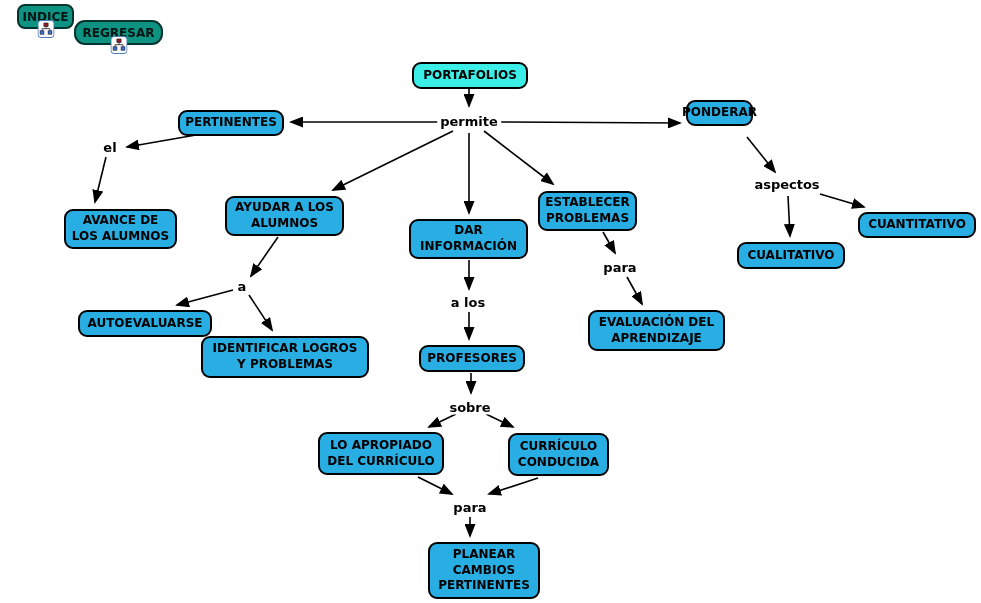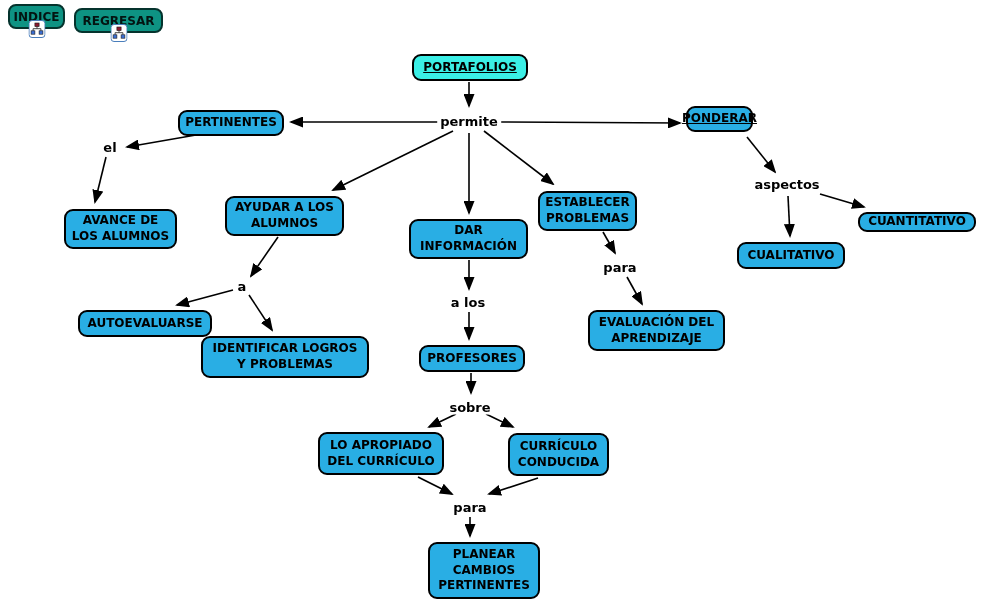--- a/index.html
+++ b/index.html
@@ -91,32 +91,32 @@
       <line x1="627" y1="277" x2="642" y2="304" stroke="#000000" stroke-width="1.6" marker-end="url(#arrow)"></line>
       <line x1="471" y1="373" x2="471" y2="393" stroke="#000000" stroke-width="1.6" marker-end="url(#arrow)"></line>
       <line x1="456" y1="414" x2="429" y2="427" stroke="#000000" stroke-width="1.6" marker-end="url(#arrow)"></line>
       <line x1="486" y1="414" x2="513" y2="427" stroke="#000000" stroke-width="1.6" marker-end="url(#arrow)"></line>
       <line x1="418" y1="477" x2="452" y2="494" stroke="#000000" stroke-width="1.6" marker-end="url(#arrow)"></line>
       <line x1="538" y1="478" x2="489" y2="494" stroke="#000000" stroke-width="1.6" marker-end="url(#arrow)"></line>
       <line x1="470" y1="517" x2="470" y2="536" stroke="#000000" stroke-width="1.6" marker-end="url(#arrow)"></line>
     </svg>
 
   <div id="nodes">
-      <div class="node root" style="left: 412px; top: 54px; width: 116px; height: 27px; text-decoration: underline;">PORTAFOLIOS</div>
+      <div class="node root" style="left: 412px; top: 62px; width: 116px; height: 27px;">PORTAFOLIOS</div>
       <div class="node" style="left: 178px; top: 110px; width: 106px; height: 26px;">PERTINENTES</div>
-      <div class="node" style="left: 686px; top: 106px; width: 67px; height: 26px; text-decoration: underline;">PONDERAR</div>
+      <div class="node" style="left: 686px; top: 100px; width: 67px; height: 26px;">PONDERAR</div>
       <div class="node" style="left: 32px; top: 209px; width: 113px; height: 40px; margin-left: 32px;">AVANCE DE
 LOS ALUMNOS</div>
       <div class="node" style="left: 225px; top: 196px; width: 119px; height: 40px;">AYUDAR A LOS
 ALUMNOS</div>
       <div class="node" style="left: 409px; top: 219px; width: 119px; height: 40px;">DAR
 INFORMACIÓN</div>
       <div class="node" style="left: 538px; top: 191px; width: 99px; height: 40px;">ESTABLECER
 PROBLEMAS</div>
-      <div class="node" style="left: 858px; top: 212px; width: 118px; height: 20px;">CUANTITATIVO</div>
+      <div class="node" style="left: 858px; top: 212px; width: 118px; height: 26px;">CUANTITATIVO</div>
       <div class="node" style="left: 737px; top: 242px; width: 108px; height: 27px;">CUALITATIVO</div>
       <div class="node" style="left: 78px; top: 310px; width: 134px; height: 27px;">AUTOEVALUARSE</div>
       <div class="node" style="left: 201px; top: 336px; width: 168px; height: 42px;">IDENTIFICAR LOGROS
 Y PROBLEMAS</div>
       <div class="node" style="left: 419px; top: 345px; width: 106px; height: 27px;">PROFESORES</div>
       <div class="node" style="left: 588px; top: 310px; width: 137px; height: 41px;">EVALUACIÓN DEL
 APRENDIZAJE</div>
       <div class="node" style="left: 318px; top: 432px; width: 126px; height: 43px;">LO APROPIADO
 DEL CURRÍCULO</div>
       <div class="node" style="left: 508px; top: 433px; width: 101px; height: 43px;">CURRÍCULO
@@ -130,33 +130,33 @@
       <span class="link-label" style="left: 110px; top: 147px;">el</span>
       <span class="link-label" style="left: 787px; top: 184px;">aspectos</span>
       <span class="link-label" style="left: 242px; top: 286px;">a</span>
       <span class="link-label" style="left: 468px; top: 302px;">a los</span>
       <span class="link-label" style="left: 620px; top: 267px;">para</span>
       <span class="link-label" style="left: 470px; top: 407px;">sobre</span>
       <span class="link-label" style="left: 470px; top: 507px;">para</span>
     </div>
 
   <div class="toolbar">
-    <a class="btn" style="left:8px;top:4px;width:57px;height:25px;">
+    <a class="btn" style="left:17px;top:4px;width:57px;height:25px;">
       <span>INDICE</span>
       <span class="btn-icon">
         <svg width="17" height="18" viewBox="0 0 17 18">
           <rect x="0.5" y="0.5" width="16" height="17" rx="3" fill="#fff" stroke="#4A7EBB"></rect>
           <path d="M8.5 6.5 V8.7 M4.6 8.7 H12.4 M4.6 8.7 V10.8 M12.4 8.7 V10.8" stroke="#333" fill="none" stroke-width="0.9"></path>
           <rect x="6.4" y="3" width="4.2" height="3.6" fill="#8B1A2F" stroke="#1a1a1a" stroke-width="0.6"></rect>
           <rect x="2.6" y="10.8" width="3.8" height="3.4" fill="#3B6FD4" stroke="#1a1a1a" stroke-width="0.6"></rect>
           <rect x="10.6" y="10.8" width="3.8" height="3.4" fill="#3B6FD4" stroke="#1a1a1a" stroke-width="0.6"></rect>
         </svg>
       </span>
     </a>
-    <a class="btn" style="left:74px;top:8px;width:89px;height:25px;">
+    <a class="btn" style="left:74px;top:20px;width:89px;height:25px;border-radius:11px;">
       <span>REGRESAR</span>
       <span class="btn-icon">
         <svg width="17" height="18" viewBox="0 0 17 18">
           <rect x="0.5" y="0.5" width="16" height="17" rx="3" fill="#fff" stroke="#4A7EBB"></rect>
           <path d="M8.5 6.5 V8.7 M4.6 8.7 H12.4 M4.6 8.7 V10.8 M12.4 8.7 V10.8" stroke="#333" fill="none" stroke-width="0.9"></path>
           <rect x="6.4" y="3" width="4.2" height="3.6" fill="#8B1A2F" stroke="#1a1a1a" stroke-width="0.6"></rect>
           <rect x="2.6" y="10.8" width="3.8" height="3.4" fill="#3B6FD4" stroke="#1a1a1a" stroke-width="0.6"></rect>
           <rect x="10.6" y="10.8" width="3.8" height="3.4" fill="#3B6FD4" stroke="#1a1a1a" stroke-width="0.6"></rect>
         </svg>
       </span>

